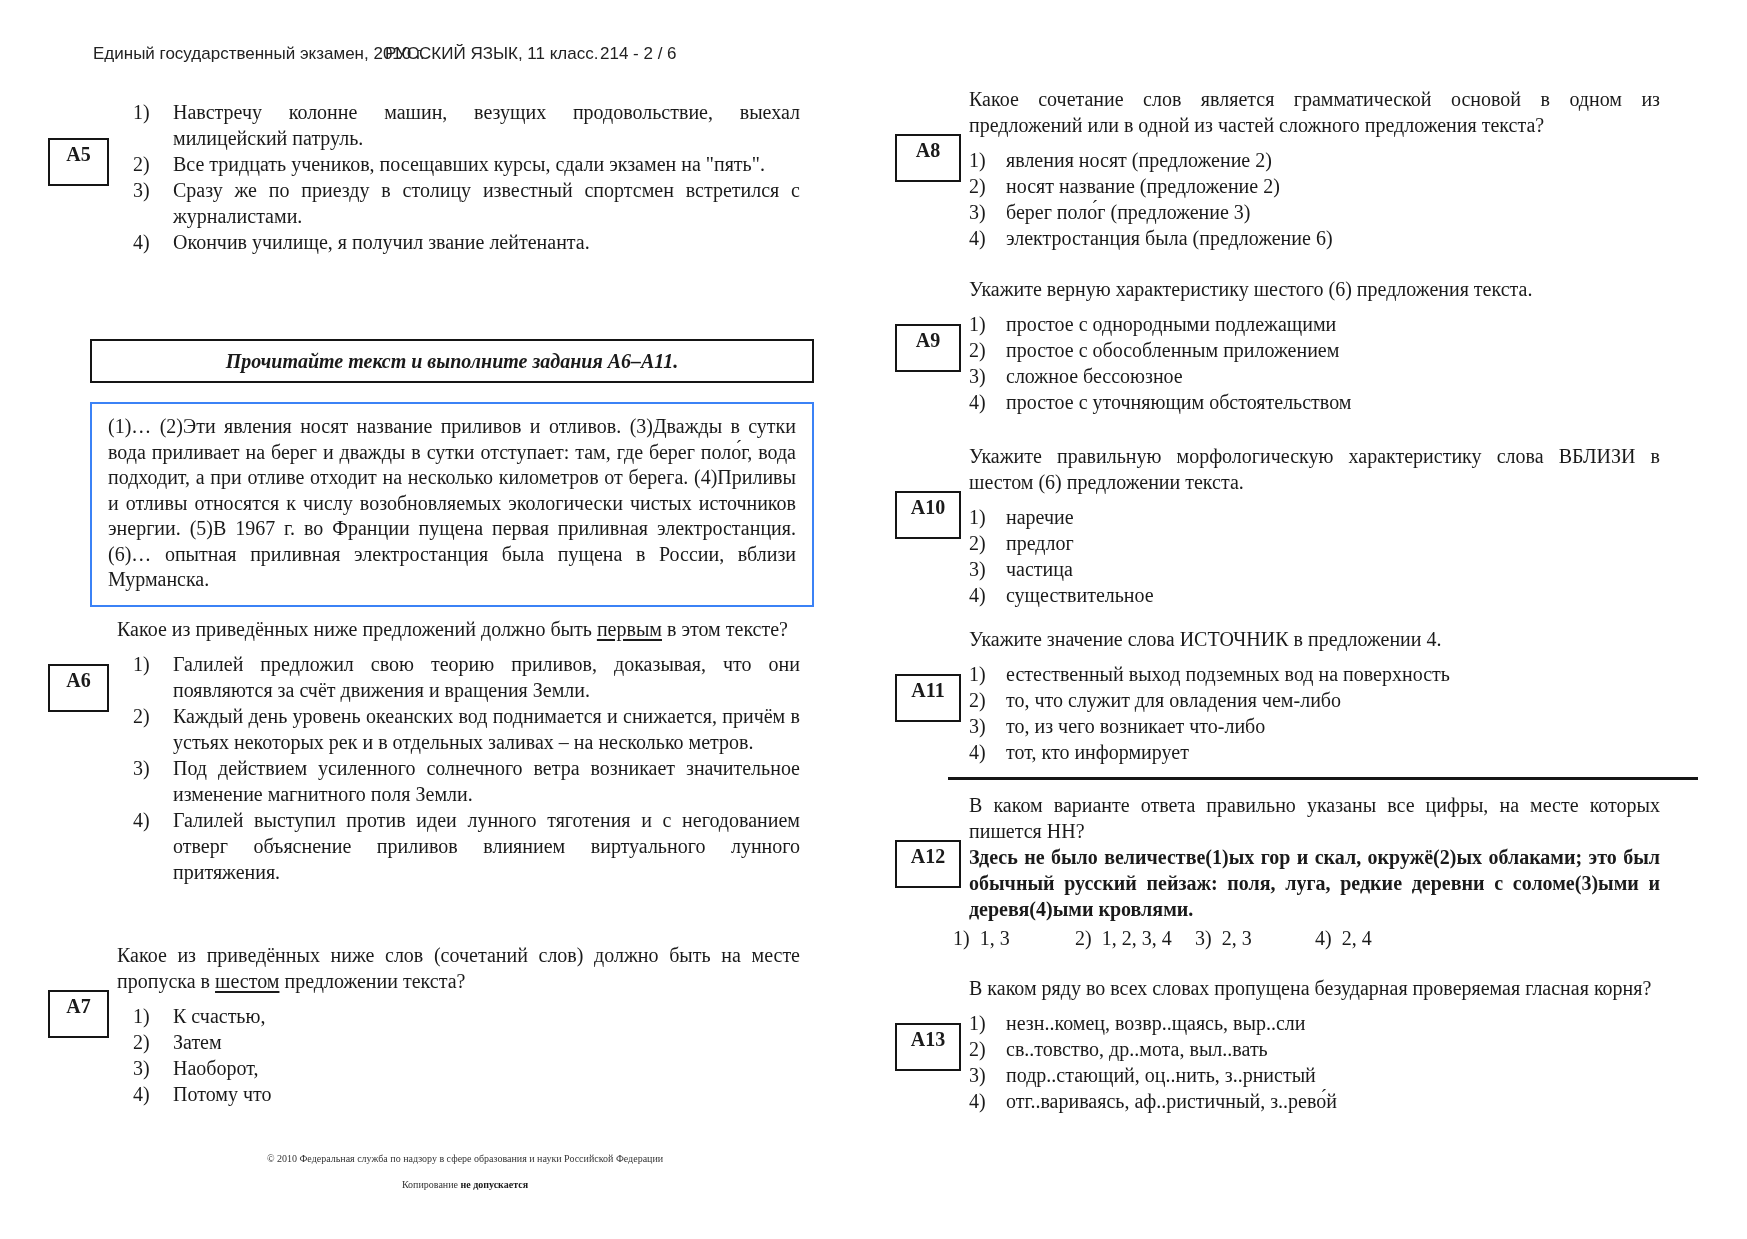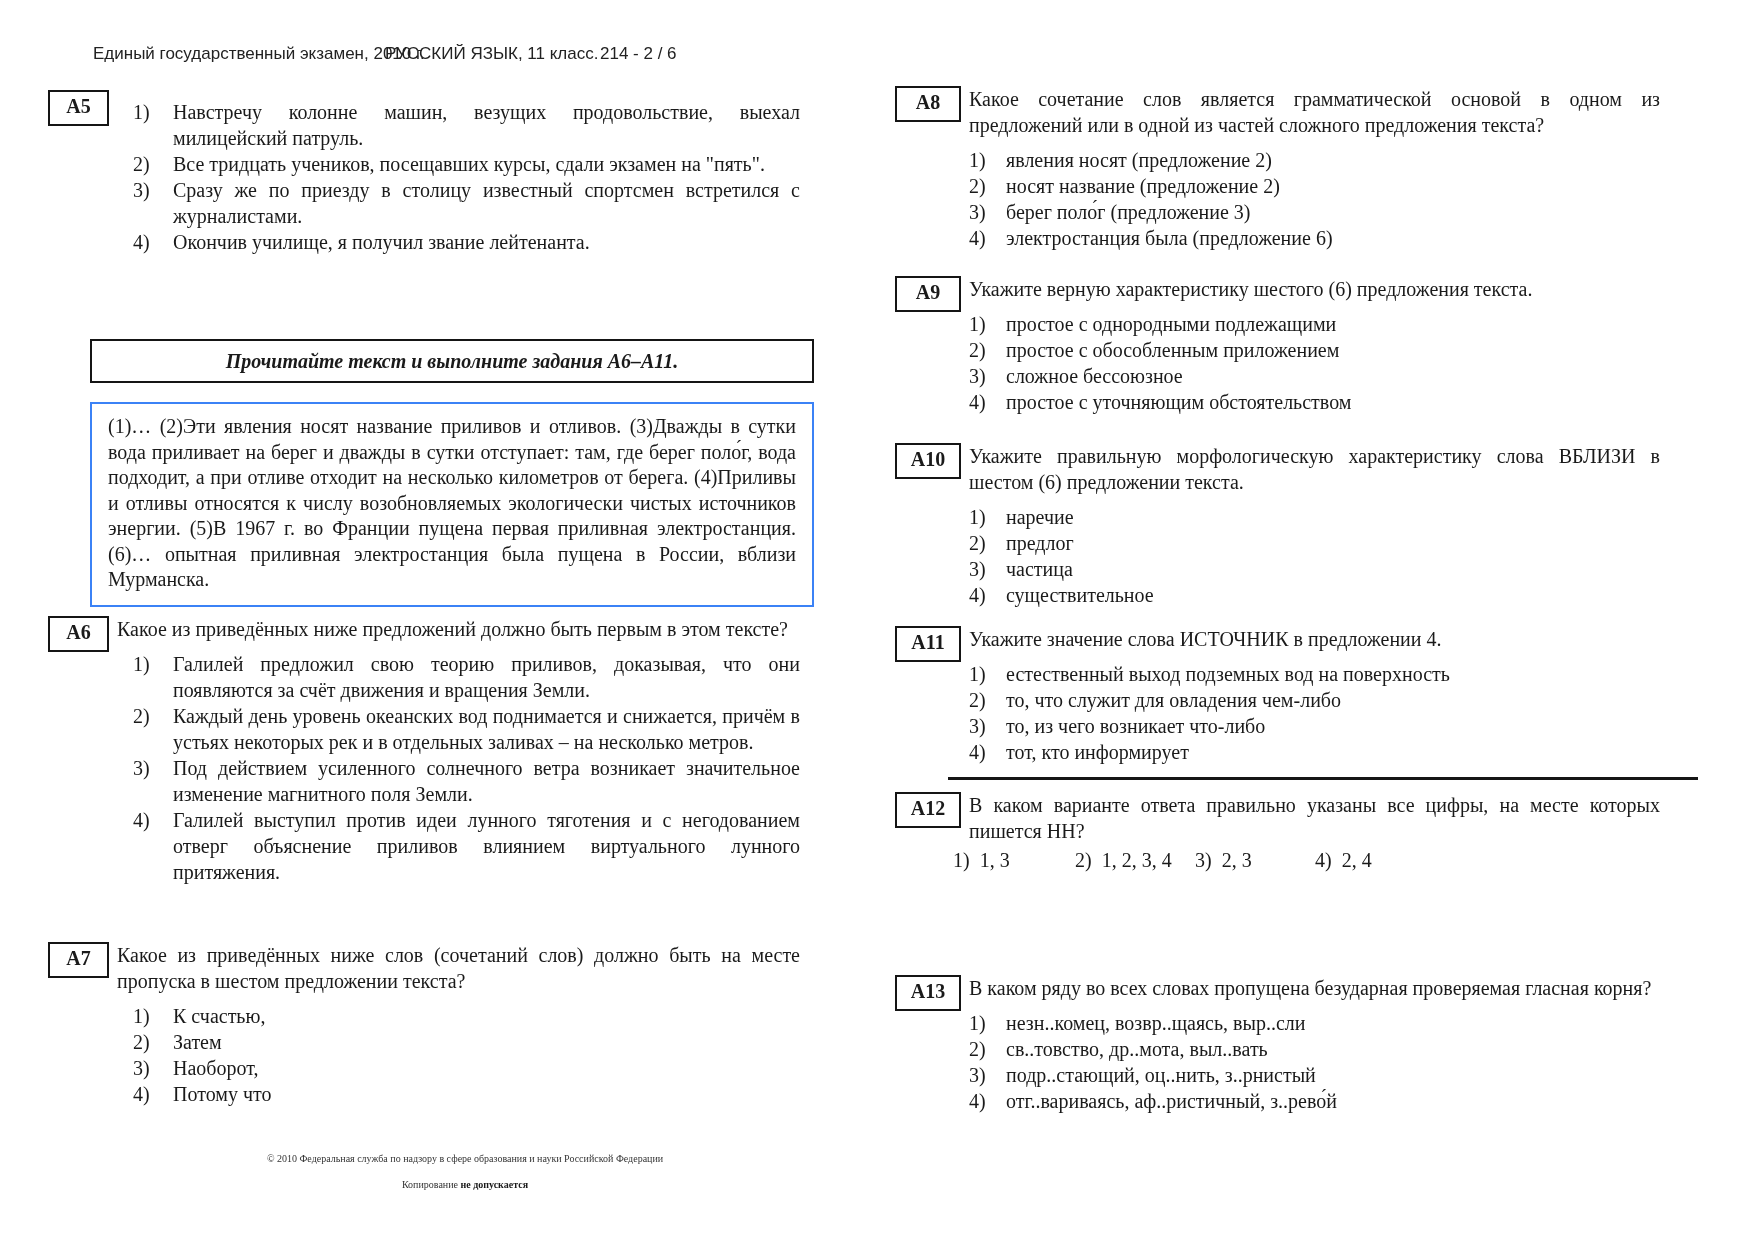--- a/index.html
+++ b/index.html
@@ -12,27 +12,27 @@
   .hdr-exam{left:93px;}
   .hdr-subject{left:385px;}
   .hdr-page{left:600px;}
 
   
   .q{position:absolute;display:flex;align-items:flex-start;}
   .col-l{left:48px;width:752px;}
   .col-r{left:895px;width:765px;}
   .qbox{
     flex:0 0 auto;border:2px solid #151515;font-weight:bold;font-size:20px;
-    text-align:center;padding:3px 0 6px;background:#fff;
+    text-align:center;padding:3px 0 18px;background:#fff;margin-top:48px;
   }
   .col-l .qbox{width:57px;}
   .col-r .qbox{width:62px;}
   .qbody{flex:1;margin-left:8px;font-size:20px;line-height:26px;}
   .prompt{margin:0;text-align:justify;}
-  .u{text-underline-offset:3px;}
+  .u{text-decoration:underline;text-underline-offset:3px;}
   .opts{margin-top:9px;}
   .opt{display:flex;}
   .optnum{flex:0 0 40px;padding-left:16px;}
   .col-r .optnum{flex-basis:37px;padding-left:0;}
   .opttext{flex:1;text-align:justify;}
   .sentence{margin:0;font-weight:bold;text-align:justify;}
   .optrow{display:grid;grid-template-columns:122px 120px 120px auto;margin-top:3px;margin-left:-16px;}
   .optrow .cell{display:flex;gap:10px;white-space:nowrap;}
 
   
@@ -250,20 +250,21 @@
       </div>
     </div>
   </div>
 
   <div class="divider"></div>
 
   <div class="q col-r" id="q-a12">
     <div class="qbox">А12</div>
     <div class="qbody">
       <p class="prompt">В каком варианте ответа правильно указаны все цифры, на месте которых пишется НН?</p>
+      <p class="sentence">Здесь не было величестве(1)ых гор и скал, окружё(2)ых облаками; это был обычный русский пейзаж: поля, луга, редкие деревни с соломе(3)ыми и деревя(4)ыми кровлями.</p>
       <div class="optrow">
         <span class="cell">
             <span>1)</span>
             <span>1, 3</span>
           </span>
         <span class="cell">
             <span>2)</span>
             <span>1, 2, 3, 4</span>
           </span>
         <span class="cell">

